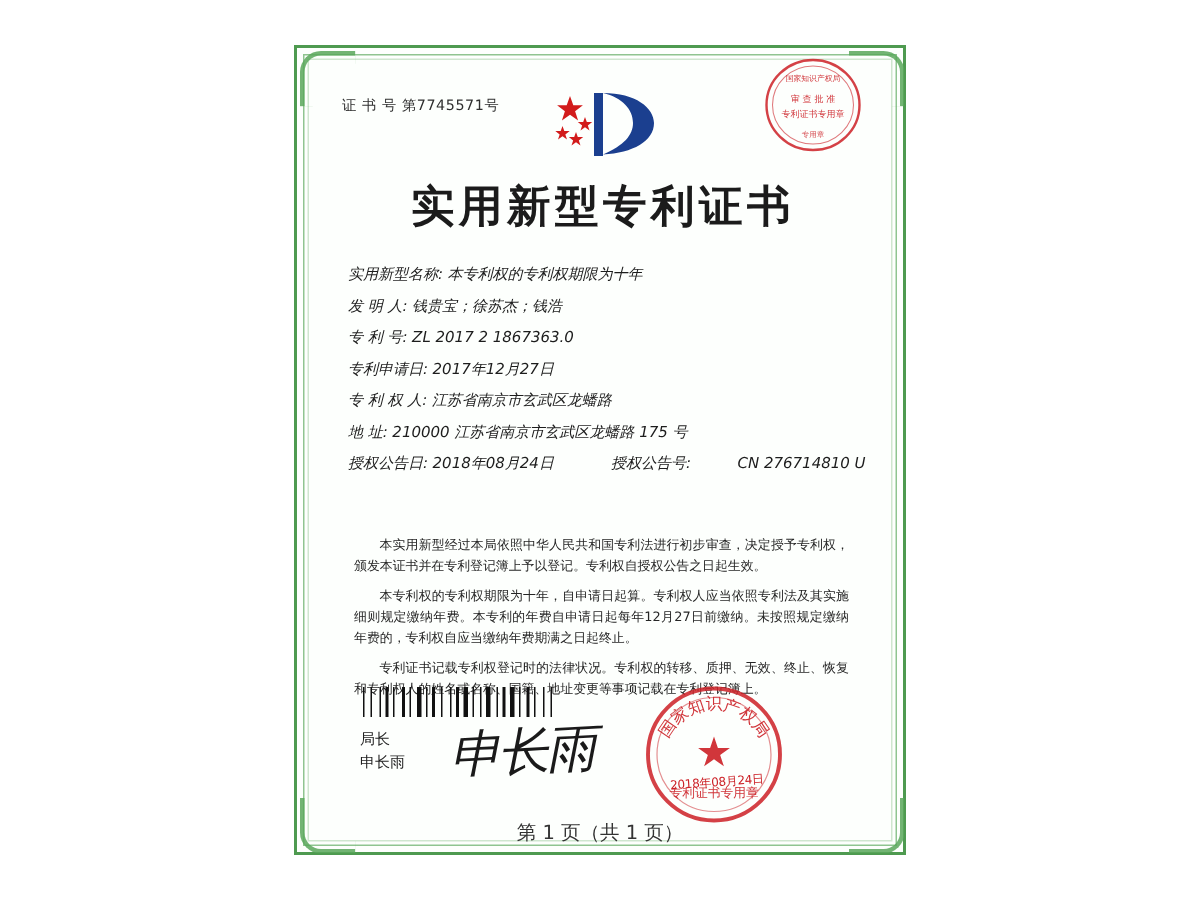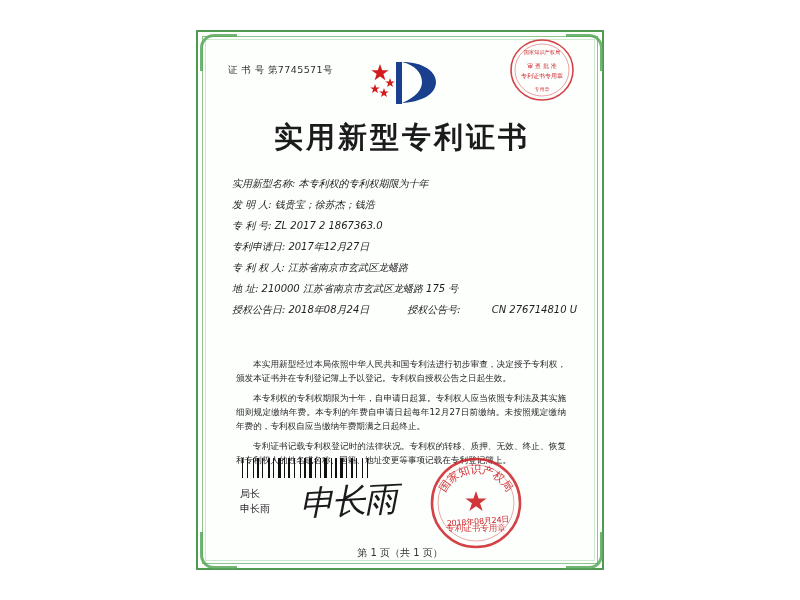--- a/index.html
+++ b/index.html
@@ -214,21 +214,21 @@
     letter-spacing: -.2px;
     transform: rotate(-4deg);
   }
 
   .page-no {
     position: absolute;
     left: 0;
     right: 0;
     top: 546px;
     text-align: center;
-    font-size: 10px;
+    font-size: 13px;
     color: #333;
   }
 </style>
 </head>
 <body>
 
 <div id="certificate">
 
   <div class="border-outer"></div>
   <div class="border-inner"></div>

